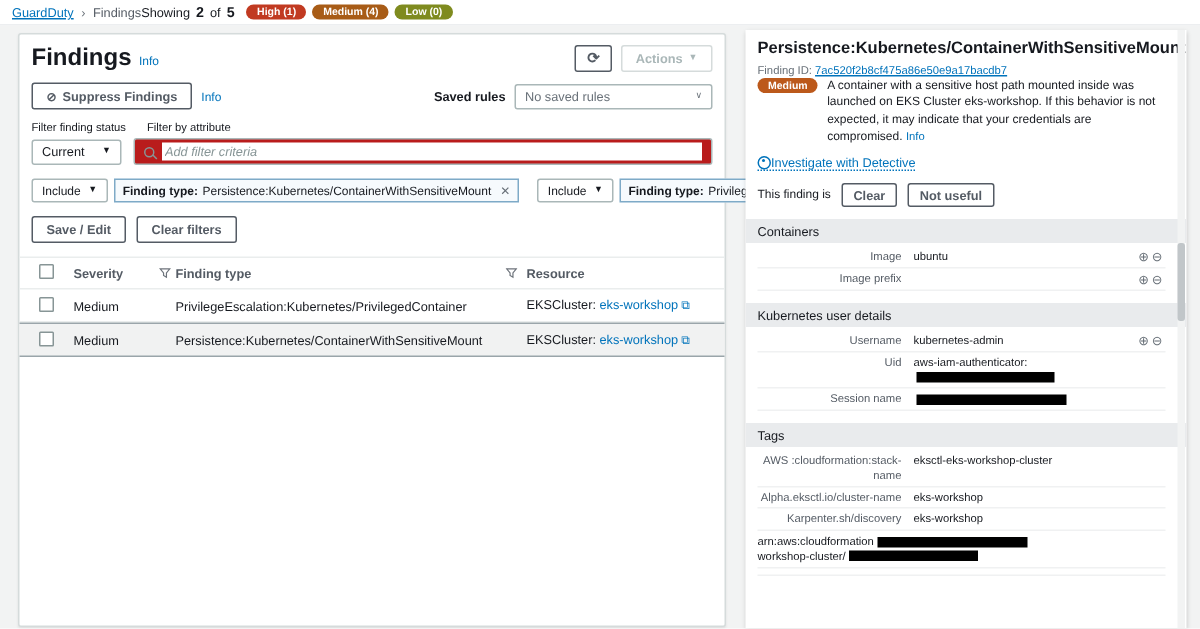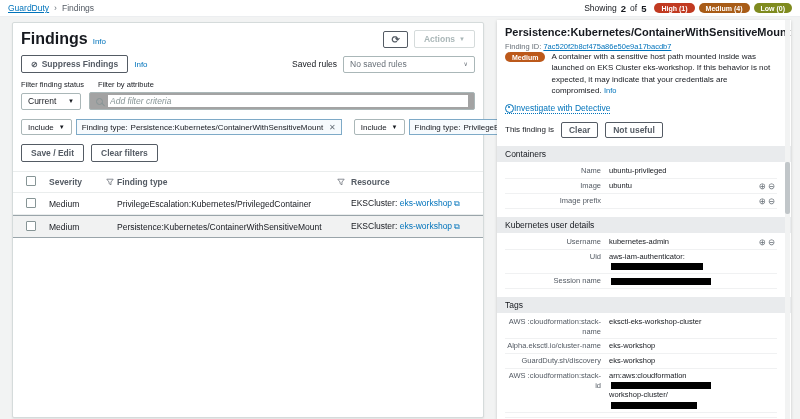--- a/index.html
+++ b/index.html
@@ -1,20 +1,20 @@
 <!DOCTYPE html>
 <html><head>
 <meta charset="utf-8">
 <style>
   html,body{margin:0;padding:0}
   body{width:800px;height:419px;position:relative;background:#f2f3f3;
        font-family:"Liberation Sans",sans-serif;color:#16191f;overflow:hidden;font-size:9px}
   
   .topbar{position:absolute;left:0;top:0;right:0;height:17px;background:#fff;border-bottom:1px solid #eceef0;
-          display:flex;align-items:center;justify-content:space-between;padding:0 8px;box-sizing:border-box}
+          display:flex;align-items:center;justify-content:flex-start;padding:0 8px;box-sizing:border-box}
   .crumbs{display:flex;align-items:center;gap:5px;font-size:8.5px}
   .crumb-link{color:#0073bb;text-decoration:underline;cursor:pointer}
   .crumb-sep{color:#687078}
   .crumb-cur{color:#545b64}
   .showing{display:flex;align-items:center;gap:4px;font-size:8.5px;color:#16191f}
   .showing b{font-size:9.5px}
   .pill{color:#fff;font-size:7px;font-weight:700;border-radius:8px;padding:1.5px 7px;cursor:pointer}
   
   .btn{display:inline-flex;align-items:center;gap:4px;background:#fff;border:1px solid #545b64;border-radius:2px;
        color:#545b64;font-weight:700;font-size:8.5px;padding:3px 9px;cursor:pointer;white-space:nowrap}
@@ -28,34 +28,34 @@
   .linkblue{color:#0073bb;cursor:pointer}
   
   .card{position:absolute;left:12px;top:22px;width:472px;height:396px;background:#fff;border:1px solid #d5dbdb;
         border-radius:2px;box-sizing:border-box;padding:7px 8px;box-shadow:0 1px 2px rgba(0,0,0,.08)}
   .rowflex{display:flex;align-items:center;justify-content:space-between}
   .f-title{font-size:16px;font-weight:700;color:#16191f;display:flex;align-items:baseline;gap:5px}
   .info-link{font-size:8px;color:#0073bb;font-weight:400;cursor:pointer}
   .hdr-actions{display:flex;align-items:center;gap:6px}
   .row2{margin-top:7px}
   .saved{display:flex;align-items:center;gap:6px}
-  .saved-label{font-weight:400;font-size:8.5px}
+  .saved-label{font-weight:700;font-size:8.5px}
   .saved-sel{width:118px;color:#687078}
   .filter-labels{display:flex;margin-top:7px;font-size:7.5px;color:#16191f;gap:14px}
   .controls{display:flex;gap:8px;margin-top:3px;align-items:center}
-  .search-box{flex:1;display:flex;align-items:center;gap:5px;border:1px solid #aab7b8;border-radius:2px;height:16px;padding:0 6px;background:#a3a3a3}
+  .search-box{flex:1;display:flex;align-items:center;gap:5px;border:1px solid #aab7b8;border-radius:2px;height:16px;padding:0 6px;background:#b91c1c}
   .search-box input{border:none;outline:none;flex:1;font-size:8.5px;font-style:italic;color:#16191f;font-family:"Liberation Sans",sans-serif}
   .search-box input::placeholder{color:#879596}
   .chips{display:flex;gap:12px;margin-top:9px;align-items:center;flex-wrap:nowrap}
   .chip-group{display:flex;align-items:flex-start}
   .chip-include{border:1px solid #aab7b8;border-radius:2px;background:#fff;font-size:8px;color:#16191f;
                 display:inline-flex;align-items:center;gap:5px;padding:2.5px 6px;cursor:pointer}
   .token{display:inline-flex;align-items:center;gap:3px;border:1px solid #7eaac7;background:#f6fafd;
          padding:2.5px 5px;font-size:8px;margin-left:4px;white-space:nowrap}
-  .token b{font-weight:400}
+  .token b{font-weight:700}
   .token .x{color:#687078;margin-left:3px;cursor:pointer;font-size:8px}
   .btns2{display:flex;gap:7px;margin-top:9px}
   
   .tbl{margin:9px -8px 0 -8px}
   .thead{display:flex;align-items:center;border-top:1px solid #eaeded;border-bottom:1px solid #eaeded;
          padding:4px 0;color:#545b64;font-weight:700;font-size:8.5px}
   .trow{display:flex;align-items:center;padding:4.5px 0;border-bottom:1px solid #eaeded;font-size:8.5px;cursor:pointer}
   .trow.selected{background:#f1f2f2;border-top:1px solid #9aa5aa;border-bottom:1px solid #9aa5aa}
   .c-check{width:36px;text-align:center}
   .c-sev{width:68px;display:flex;align-items:center;gap:24px}
@@ -258,25 +258,20 @@
       <button class="btn small">
           <span>Clear</span>
         </button>
       <button class="btn small">
           <span>Not useful</span>
         </button>
     </div>
     <div>
         <div class="secbar">Containers</div>
         <div class="kv">
-          <span class="kv-label">Name</span>
-          <span class="kv-val"><span>ubuntu-privileged</span></span>
-          <span class="kv-icons"></span>
-        </div>
-        <div class="kv">
           <span class="kv-label">Image</span>
           <span class="kv-val"><span>ubuntu</span></span>
           <span class="kv-icons"><span>⊕</span><span>⊖</span></span>
         </div>
         <div class="kv">
           <span class="kv-label">Image prefix</span>
           <span class="kv-val"><span></span></span>
           <span class="kv-icons"><span>⊕</span><span>⊖</span></span>
         </div>
         <div class="secbar">Kubernetes user details</div>
@@ -300,26 +295,25 @@
           <span class="kv-label">AWS :cloudformation:stack-name</span>
           <span class="kv-val"><span>eksctl-eks-workshop-cluster</span></span>
           <span class="kv-icons"></span>
         </div>
         <div class="kv">
           <span class="kv-label">Alpha.eksctl.io/cluster-name</span>
           <span class="kv-val"><span>eks-workshop</span></span>
           <span class="kv-icons"></span>
         </div>
         <div class="kv">
-          <span class="kv-label">GuardDuty.sh/discovery</span>
+          <span class="kv-label">Karpenter.sh/discovery</span>
           <span class="kv-val"><span>eks-workshop</span></span>
           <span class="kv-icons"></span>
         </div>
         <div class="kv">
-          <span class="kv-label">AWS :cloudformation:stack-id</span>
           <span class="kv-val"><span>arn:aws:cloudformation</span><span class="redact" style="width: 100px;"></span><div><span>workshop-cluster/</span><span class="redact" style="width: 86px;"></span></div></span>
           <span class="kv-icons"></span>
         </div>
         <div class="kv">
           <span class="kv-icons"></span>
         </div>
       </div>
   </div>
   <div class="sbar"></div>
   <div class="sthumb"></div>

